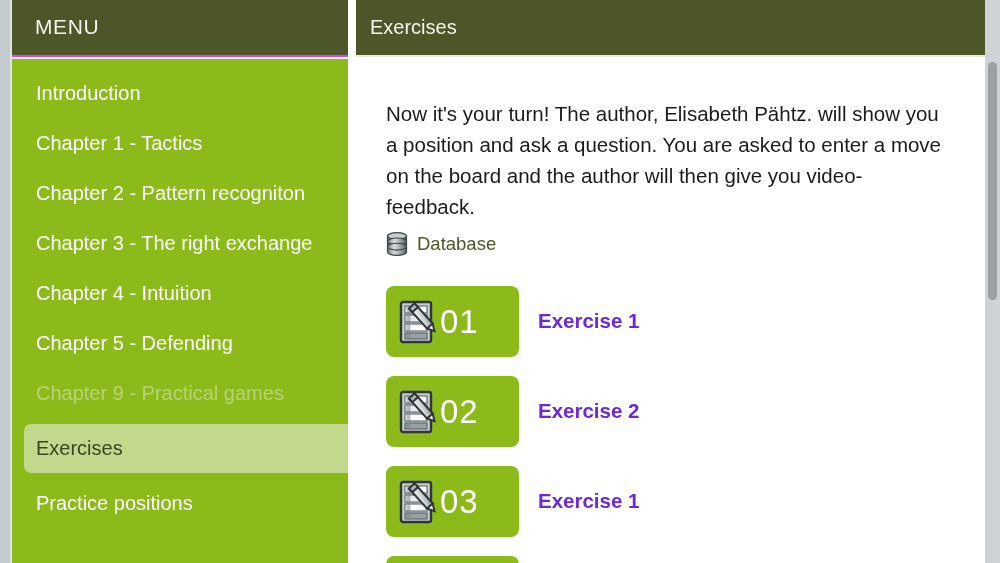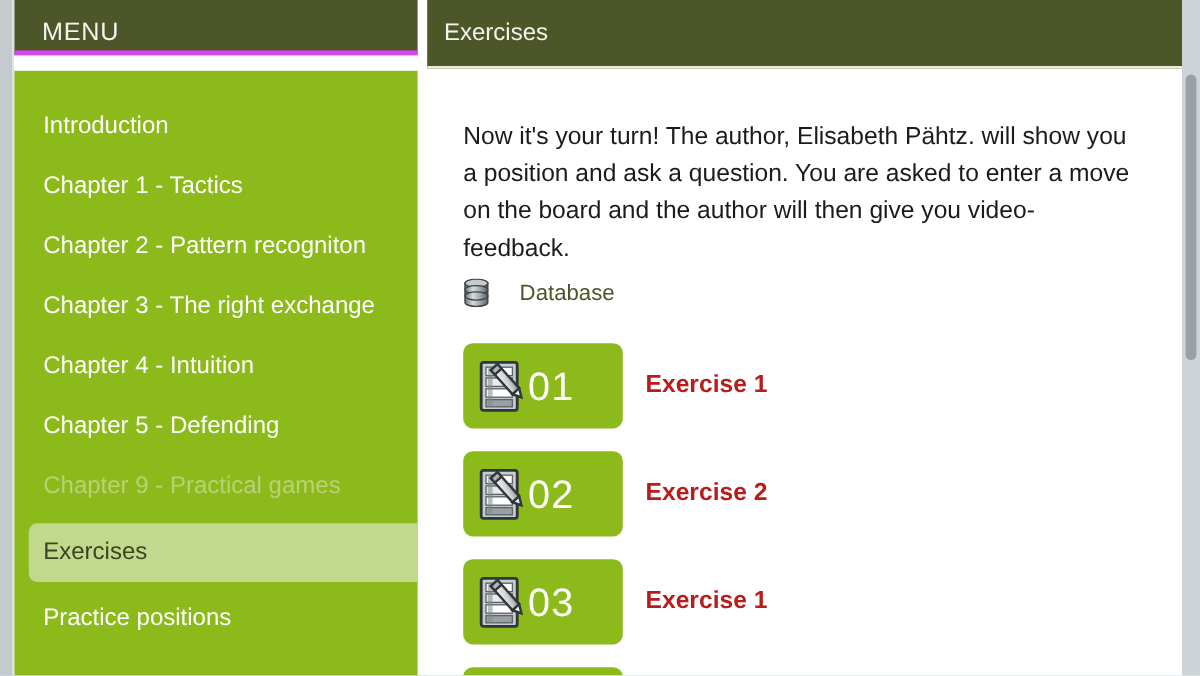--- a/index.html
+++ b/index.html
@@ -33,23 +33,23 @@
   
   .menu-panel {
     position: absolute;
     left: 12px; top: 0;
     width: 336px;
     height: 563px;
   }
   .menu-header {
     position: absolute;
     left: 0; top: 0;
-    width: 336px; height: 46px;
+    width: 336px; height: 57px;
     background: #4d5629;
-    border-bottom: 4px solid #d946ef;
+    border-bottom: 2px solid #d946ef;
   }
   .menu-header-title {
     position: absolute;
     left: 23px; top: 15px;
     color: #f2f4ec;
     font-size: 21px;
     letter-spacing: 0.6px;
     font-weight: 400;
   }
   .menu-body {
@@ -58,21 +58,20 @@
     width: 336px;
     height: 504px;
     background: #8cba1b;
     overflow: hidden;
   }
   .menu-list {
     position: absolute;
     left: 0; top: 0;
     width: 388px;
     padding-top: 15px;
-    margin-top: 12px;
   }
   .menu-item {
     position: relative;
     display: block;
     color: #ffffff;
     font-size: 20px;
     line-height: 25px;
     padding: 7px 24px 7px 24px;
     margin-bottom: 11px;
     cursor: pointer;
@@ -137,21 +136,20 @@
     position: absolute;
     left: 30px; top: 173px;
     display: flex;
     align-items: center;
     gap: 9px;
     cursor: pointer;
   }
   .db-label {
     color: #4d5629;
     font-size: 18.5px;
-    margin-left: 16px;
   }
   .db-icon { width: 22px; height: 24px; display:block; }
 
   
   .ex-list {
     position: absolute;
     left: 30px; top: 227px;
     width: 590px;
   }
   .ex-row {
@@ -173,21 +171,21 @@
   .ex-icon { width: 42px; height: 46px; flex: 0 0 auto; }
   .ex-num {
     color: #ffffff;
     font-size: 33px;
     letter-spacing: 1px;
     font-weight: 400;
   }
   .ex-label {
     margin-left: 19px;
     margin-top: 23px;
-    color: #b91c1c;
+    color: #6d28d9;
     font-size: 20.5px;
     font-weight: bold;
     cursor: pointer;
   }
 
   
   .scrollbar-track {
     position: absolute;
     right: 0; top: 0;
     width: 15px; height: 563px;

